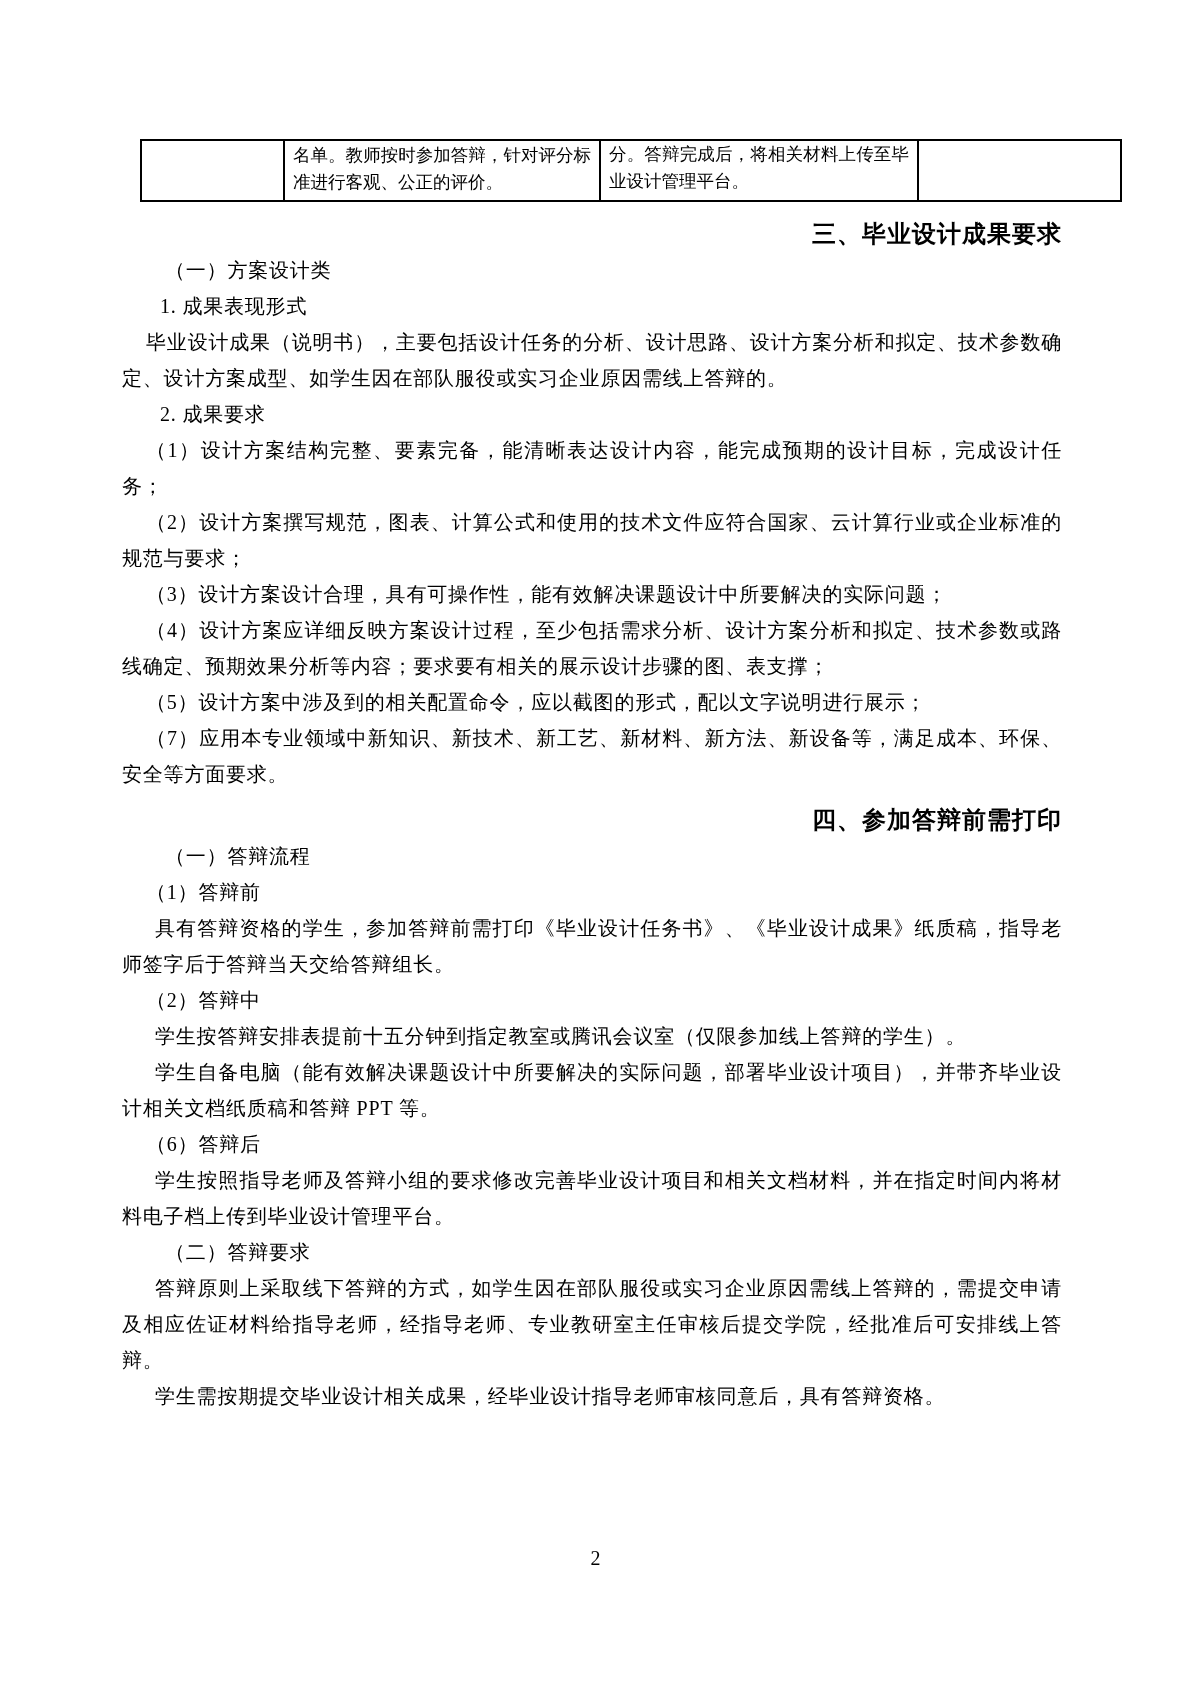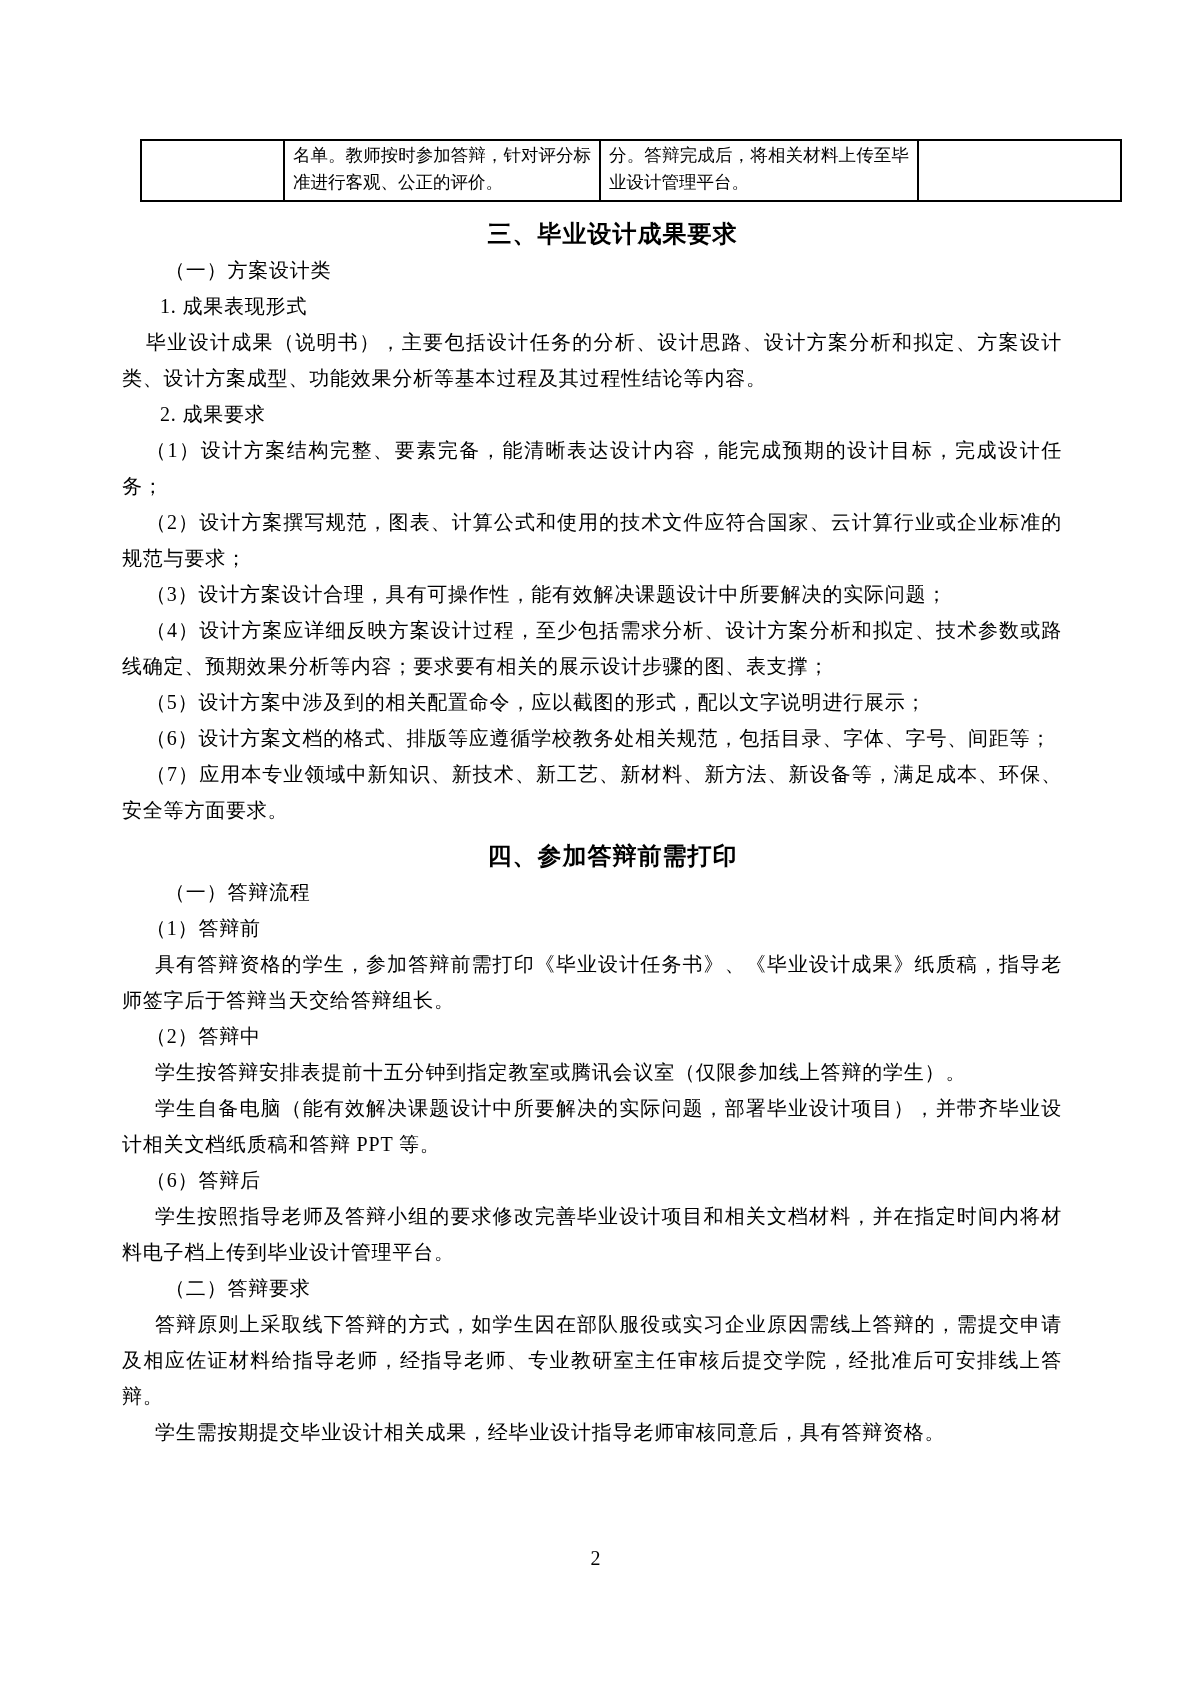--- a/index.html
+++ b/index.html
@@ -22,38 +22,38 @@
   .doc-table td{
     border:2px solid #000;
     vertical-align:top;
     padding:1px 8px 0 8px;
     font-size:17.5px;
     line-height:27px;
     text-align:justify;
   }
   .col1{width:125px;}
   .col2{width:298px;}
-  .col3{width:300px;}
+  .col3{width:300px;font-family:Liberation Mono, monospace;}
   .col4{width:185px;}
   
   .content{
     position:absolute;left:122px;top:216px;width:940px;
     font-size:20px;
     letter-spacing:0.8px;
     line-height:36px;
     text-align:justify;
   }
   .content p{margin:0;}
   .sec-heading{
     font-family:"Liberation Sans","DejaVu Sans",sans-serif;
     font-weight:bold;
     font-size:24px;
     letter-spacing:1px;
     text-indent:41px;
-    text-align:center;
+    text-align:right;
   }
   .mt{margin-top:10px !important;}
   .ind-lg{text-indent:43px;}   
   .ind-num{text-indent:38px;}  
   .ind-md{text-indent:33px;}   
   .ind-sm{text-indent:24px;}   
   
   .footer{
     position:absolute;left:0;top:1544px;width:100%;
     text-align:center;
@@ -75,28 +75,27 @@
       <td class="col4"></td>
     </tr>
   </tbody>
     </table>
 
   <div class="content">
 
     <p class="sec-heading">三、毕业设计成果要求</p>
     <p class="ind-lg">（一）方案设计类</p>
     <p class="ind-num">1. 成果表现形式</p>
-    <p class="ind-sm">毕业设计成果（说明书），主要包括设计任务的分析、设计思路、设计方案分析和拟定、方案设计类、设计方案成型、功能效果分析等基本过程及其过程性结论等内容。</p>
+    <p class="ind-sm">毕业设计成果（说明书），主要包括设计任务的分析、设计思路、设计方案分析和拟定、技术参数确定、设计方案成型、如学生因在部队服役或实习企业原因需线上答辩的。</p>
     <p class="ind-num">2. 成果要求</p>
     <p class="ind-sm">（1）设计方案结构完整、要素完备，能清晰表达设计内容，能完成预期的设计目标，完成设计任务；</p>
     <p class="ind-sm">（2）设计方案撰写规范，图表、计算公式和使用的技术文件应符合国家、云计算行业或企业标准的规范与要求；</p>
     <p class="ind-sm">（3）设计方案设计合理，具有可操作性，能有效解决课题设计中所要解决的实际问题；</p>
     <p class="ind-sm">（4）设计方案应详细反映方案设计过程，至少包括需求分析、设计方案分析和拟定、技术参数或路线确定、预期效果分析等内容；要求要有相关的展示设计步骤的图、表支撑；</p>
     <p class="ind-sm">（5）设计方案中涉及到的相关配置命令，应以截图的形式，配以文字说明进行展示；</p>
-    <p class="ind-sm">（6）设计方案文档的格式、排版等应遵循学校教务处相关规范，包括目录、字体、字号、间距等；</p>
     <p class="ind-sm">（7）应用本专业领域中新知识、新技术、新工艺、新材料、新方法、新设备等，满足成本、环保、安全等方面要求。</p>
 
     <p class="sec-heading mt">四、参加答辩前需打印</p>
     <p class="ind-lg">（一）答辩流程</p>
     <p class="ind-sm">（1）答辩前</p>
     <p class="ind-md">具有答辩资格的学生，参加答辩前需打印《毕业设计任务书》、《毕业设计成果》纸质稿，指导老师签字后于答辩当天交给答辩组长。</p>
     <p class="ind-sm">（2）答辩中</p>
     <p class="ind-md">学生按答辩安排表提前十五分钟到指定教室或腾讯会议室（仅限参加线上答辩的学生）。</p>
     <p class="ind-md">学生自备电脑（能有效解决课题设计中所要解决的实际问题，部署毕业设计项目），并带齐毕业设计相关文档纸质稿和答辩 PPT 等。</p>
     <p class="ind-sm">（6）答辩后</p>

